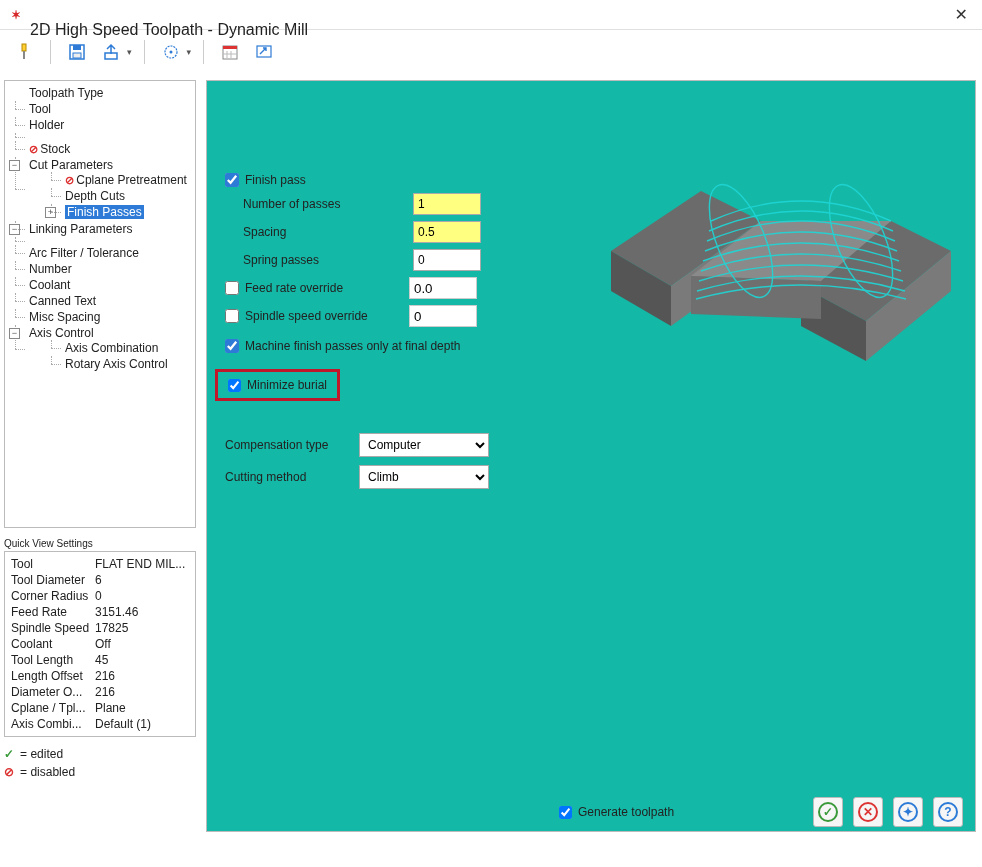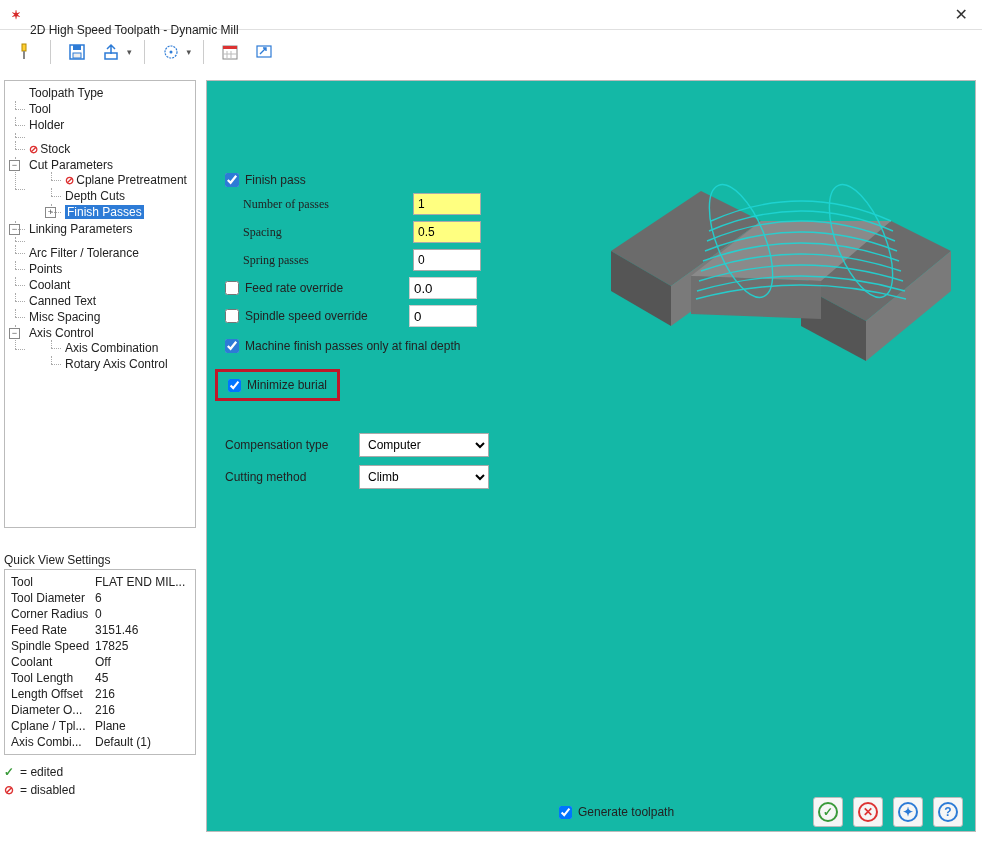--- a/index.html
+++ b/index.html
@@ -1,21 +1,21 @@
 <!DOCTYPE html>
 <html><head>
 <meta charset="utf-8">
 <style>
 * { box-sizing: border-box; margin: 0; padding: 0; }
 body { font-family: "Segoe UI", Tahoma, sans-serif; font-size: 12px; color: #222; background: #fff; width: 982px; height: 867px; overflow: hidden; }
 
 
 .titlebar { height: 30px; display: flex; align-items: center; padding: 0 8px; border-bottom: 1px solid #e0e0e0; }
 .titlebar .app-icon { width: 16px; height: 16px; margin-right: 6px; display: inline-flex; align-items: center; justify-content: center; color: #d62828; font-weight: bold; font-size: 12px; }
-.titlebar .title { flex: 1; font-size: 12px; margin-top: 30px; }
+.titlebar .title { flex: 1; font-size: 16px; margin-top: 30px; }
 .titlebar .close { font-size: 16px; color: #333; cursor: default; padding: 0 6px; }
 
 
 .toolbar { height: 44px; display: flex; align-items: center; padding: 0 10px; gap: 6px; }
 .toolbar .sep { width: 1px; height: 24px; background: #ccc; margin: 0 6px; }
 .tbtn { width: 28px; height: 28px; display: flex; align-items: center; justify-content: center; border-radius: 2px; cursor: default; }
 .tbtn svg { width: 18px; height: 18px; }
 .tbtn-grp { display: flex; align-items: center; }
 .drop-caret { font-size: 9px; color: #555; margin-left: 2px; }
 
@@ -31,36 +31,36 @@
 .tree li { position: relative; padding: 1px 0 1px 20px; white-space: nowrap; }
 .tree li::before { content: ""; position: absolute; left: 6px; top: 0; bottom: 50%; border-left: 1px dotted #aaa; }
 .tree li::after { content: ""; position: absolute; left: 6px; top: 50%; width: 10px; border-top: 1px dotted #aaa; }
 .tree li.noline::before, .tree li.noline::after { display: none; }
 .tree .exp { position: absolute; left: 0; top: 3px; width: 11px; height: 11px; border: 1px solid #888; background: #fff; font-size: 9px; line-height: 9px; text-align: center; color: #555; cursor: default; }
 .tree .icon-no { color: #d33; font-weight: bold; margin-right: 2px; font-size: 11px; }
 .tree .node { cursor: default; }
 .tree .sel { background: #2d7bd6; color: #fff; padding: 0 2px; }
 
 
-.qv-title { margin-top: 25px; font-size: 12px; }
+.qv-title { margin-top: 10px; font-size: 10px; }
 .qv-box { border: 1px solid #bbb; margin-top: 2px; padding: 4px 6px; background: #fff; }
 .qv-row { display: flex; padding: 1px 0; }
 .qv-row .k { width: 84px; }
 .qv-row .v { flex: 1; }
 
 .legend { margin-top: 8px; }
 .legend div { display: flex; align-items: center; gap: 6px; padding: 2px 0; }
 .lg-green { color: #3a9a3a; font-weight: bold; }
 .lg-red { color: #d33; font-weight: bold; }
 
 
 .panel { border: 1px solid #bbb; background: #14b8a6; height: 752px; position: relative; padding: 16px 18px; }
 
 .form-row { display: flex; align-items: center; margin: 6px 0; }
-.form-row .lbl { width: 170px; font-family: Liberation Serif, serif; }
+.form-row .lbl { width: 170px; }
 .form-row input[type="text"] { width: 68px; height: 22px; border: 1px solid #aaa; padding: 0 4px; font-size: 12px; }
 .form-row input.yellow { background: #ffff80; }
 
 .chk { display: flex; align-items: center; gap: 6px; margin: 6px 0; }
 .chk input[type="checkbox"] { width: 14px; height: 14px; accent-color: #2d7bd6; }
 
 .indent { margin-left: 18px; }
 .section-gap { height: 18px; }
 
 .dropdown-row { display: flex; align-items: center; margin: 8px 0; }
@@ -158,21 +158,21 @@
           <ul>
             <li><span class="icon-no">⊘</span><span class="node">Cplane Pretreatment</span></li>
             <li><span class="node">Depth Cuts</span></li>
             <li><span class="exp">+</span><span class="node sel">Finish Passes</span></li>
           </ul>
         </li>
         <li><span class="exp">−</span><span class="node">Linking Parameters</span>
         </li>
         <li style="height:8px;"></li>
         <li><span class="node">Arc Filter / Tolerance</span></li>
-        <li><span class="node">Points</span></li>
+        <li><span class="node">Number</span></li>
         <li><span class="node">Coolant</span></li>
         <li><span class="node">Canned Text</span></li>
         <li><span class="node">Misc Spacing</span></li>
         <li><span class="exp">−</span><span class="node">Axis Control</span>
           <ul>
             <li><span class="node">Axis Combination</span></li>
             <li><span class="node">Rotary Axis Control</span></li>
           </ul>
         </li>
       </ul>

